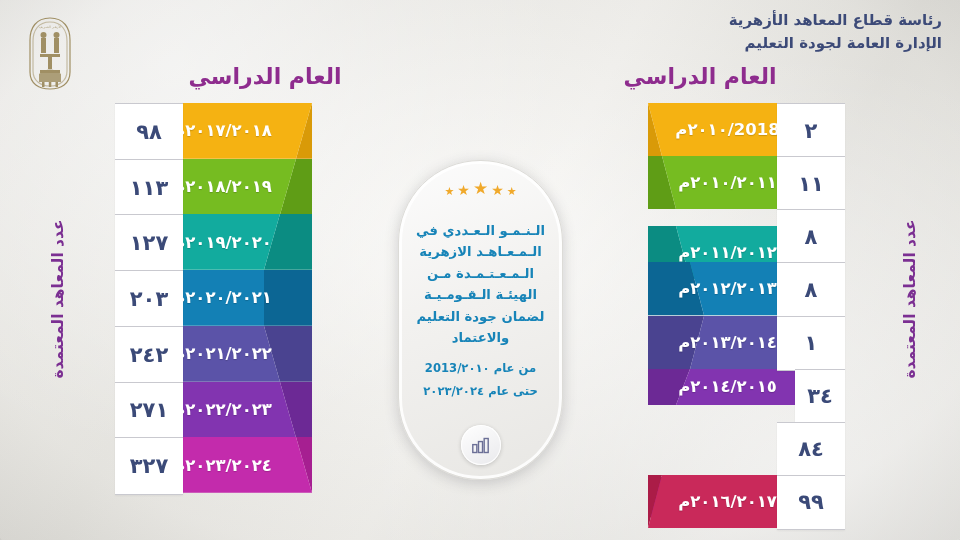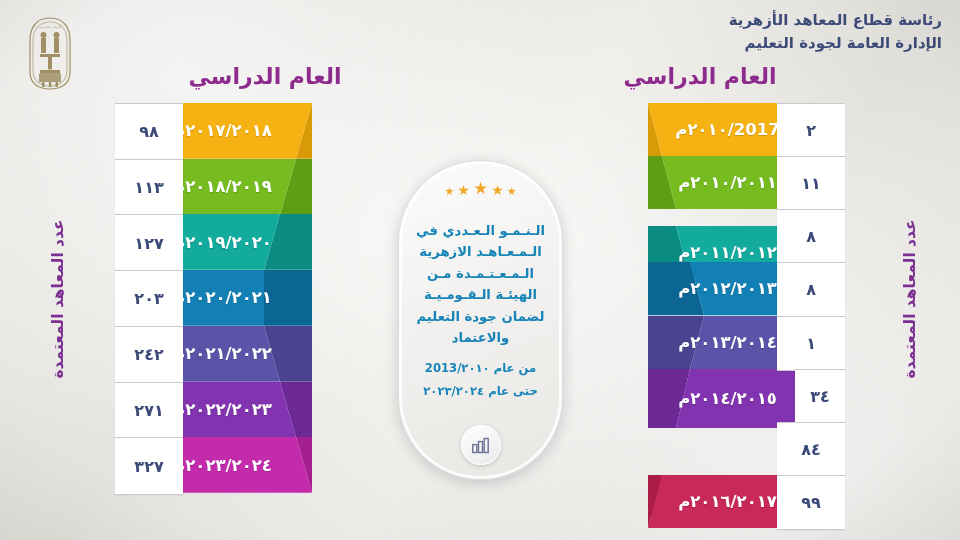--- a/index.html
+++ b/index.html
@@ -74,21 +74,21 @@
     position:absolute;top:0;bottom:0;display:flex;align-items:center;
     color:#ffffff;font-weight:bold;font-size:16.5px;letter-spacing:.2px;
     text-shadow:0 1px 1px rgba(0,0,0,.18);
   }
   .funnel.left  .flabel{left:28px;right:78px;justify-content:center;}
   .funnel.right .flabel{left:58px;right:28px;justify-content:center;}
 
   
   .numbox{
     position:absolute;background:#ffffff;display:flex;align-items:center;justify-content:center;
-    color:#3b4a78;font-weight:bold;font-size:16px;z-index:22;
+    color:#3b4a78;font-weight:bold;font-size:21px;z-index:22;
     border-top:1px solid #c9c9cf;border-bottom:1px solid #c9c9cf;
     box-shadow:0 1px 2px rgba(0,0,0,.05);
   }
   .numcol{position:absolute;z-index:22;}
   .numcol.left{left:115px;top:103px;width:68px;height:390px;}
   .numcol.right{left:777px;top:103px;width:68px;height:425px;}
 
   
   .capsule{
     position:absolute;left:398px;top:160px;width:165px;height:320px;z-index:28;
@@ -210,21 +210,21 @@
         </svg>
         <div class="flabel">٢٠٢٣/٢٠٢٤م</div>
       </div>
     </div>
   <div class="funnel right" id="funnel-right">
       <div class="frow" style="top: 0px; height: 53.125px;">
         <svg class="fsvg" viewBox="0 0 265 53.125" preserveAspectRatio="none">
           <polygon points="68,0 68,0 82,53.125 68,53.125" fill="#d99a08"></polygon>
           <polygon points="68,0 265,0 265,53.125 82,53.125" fill="#f5b212"></polygon>
         </svg>
-        <div class="flabel">2017/٢٠١٠م</div>
+        <div class="flabel">2018/٢٠١٠م</div>
       </div>
       <div class="frow" style="top: 53.125px; height: 53.125px;">
         <svg class="fsvg" viewBox="0 0 265 53.125" preserveAspectRatio="none">
           <polygon points="68,0 82,0 96,53.125 68,53.125" fill="#5f9d16"></polygon>
           <polygon points="82,0 265,0 265,53.125 96,53.125" fill="#76bc21"></polygon>
         </svg>
         <div class="flabel">٢٠١٠/٢٠١١م</div>
       </div>
       <div class="frow" style="top: 123px; height: 53.125px;">
         <svg class="fsvg" viewBox="0 0 265 53.125" preserveAspectRatio="none">
@@ -240,21 +240,21 @@
         </svg>
         <div class="flabel">٢٠١٢/٢٠١٣م</div>
       </div>
       <div class="frow" style="top: 212.5px; height: 53.125px;">
         <svg class="fsvg" viewBox="0 0 265 53.125" preserveAspectRatio="none">
           <polygon points="68,0 124,0 110,53.125 68,53.125" fill="#4a4390"></polygon>
           <polygon points="124,0 265,0 265,53.125 110,53.125" fill="#5b53a8"></polygon>
         </svg>
         <div class="flabel">٢٠١٣/٢٠١٤م</div>
       </div>
-      <div class="frow" style="top: 265.625px; height: 59px;">
+      <div class="frow" style="top: 265.625px; height: 36px;">
         <svg class="fsvg" viewBox="0 0 265 53.125" preserveAspectRatio="none">
           <polygon points="68,0 110,0 96,53.125 68,53.125" fill="#6c2995"></polygon>
           <polygon points="110,0 265,0 265,53.125 96,53.125" fill="#8234b0"></polygon>
         </svg>
         <div class="flabel">٢٠١٤/٢٠١٥م</div>
       </div>
       <div class="frow" style="top: 338px; height: 40px; margin-top: 36px;">
         <svg class="fsvg" viewBox="0 0 265 53.125" preserveAspectRatio="none">
           <polygon points="68,0 96,0 82,53.125 68,53.125" fill="#a61f91"></polygon>
           <polygon points="96,0 265,0 265,53.125 82,53.125" fill="#c32bac"></polygon>

